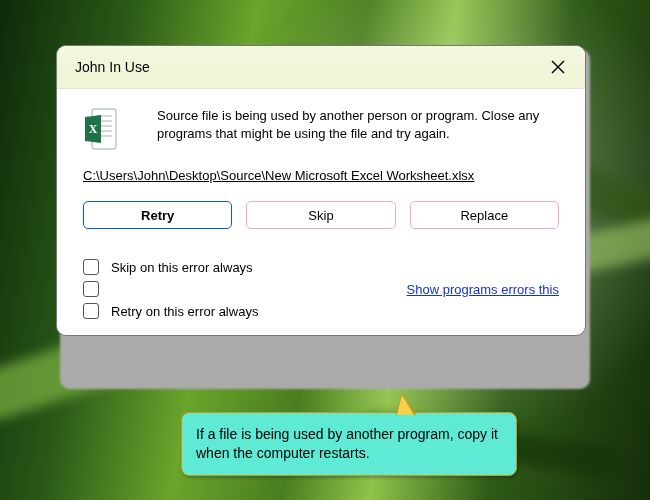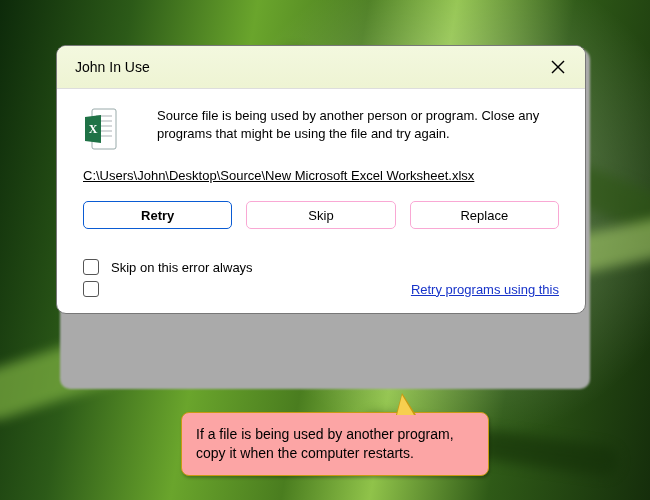--- a/index.html
+++ b/index.html
@@ -93,22 +93,22 @@
     color: #1733c9;
     text-decoration: underline;
     font-size: 13px;
     cursor: pointer;
     white-space: nowrap;
   }
 
   .callout {
     position: absolute;
     top: 412px; left: 181px;
-    width: 308px;
-    background: #fca5a5;
+    width: 336px;
+    background: #5eead4;
     border: 1px solid #c79a12;
     border-radius: 8px;
     padding: 12px 14px;
     font-size: 14px;
     line-height: 1.35;
     box-shadow: 1px 2px 3px rgba(0,0,0,0.25);
   }
   .callout::before {
     content: "";
     position: absolute;
@@ -179,22 +179,26 @@
     <div class="bottom">
       <label class="chk">
         <input type="checkbox" style="">
         <span>Skip on this error always</span>
       </label>
       <div></div>
 
       <label class="chk">
         <input type="checkbox" style="">
       </label>
-      <a class="lnk">Retry programs using this</a>
-
+      <a class="lnk">Show programs errors this</a>
+
+      <label class="chk">
+        <input type="checkbox" style="">
+        <span>Retry on this error always</span>
+      </label>
     </div>
 
   </div>
 </div>
 
 <div class="callout">
   <span>If a file is being used by another program, copy it when the computer restarts.</span>
 </div>
 
 </body></html>

